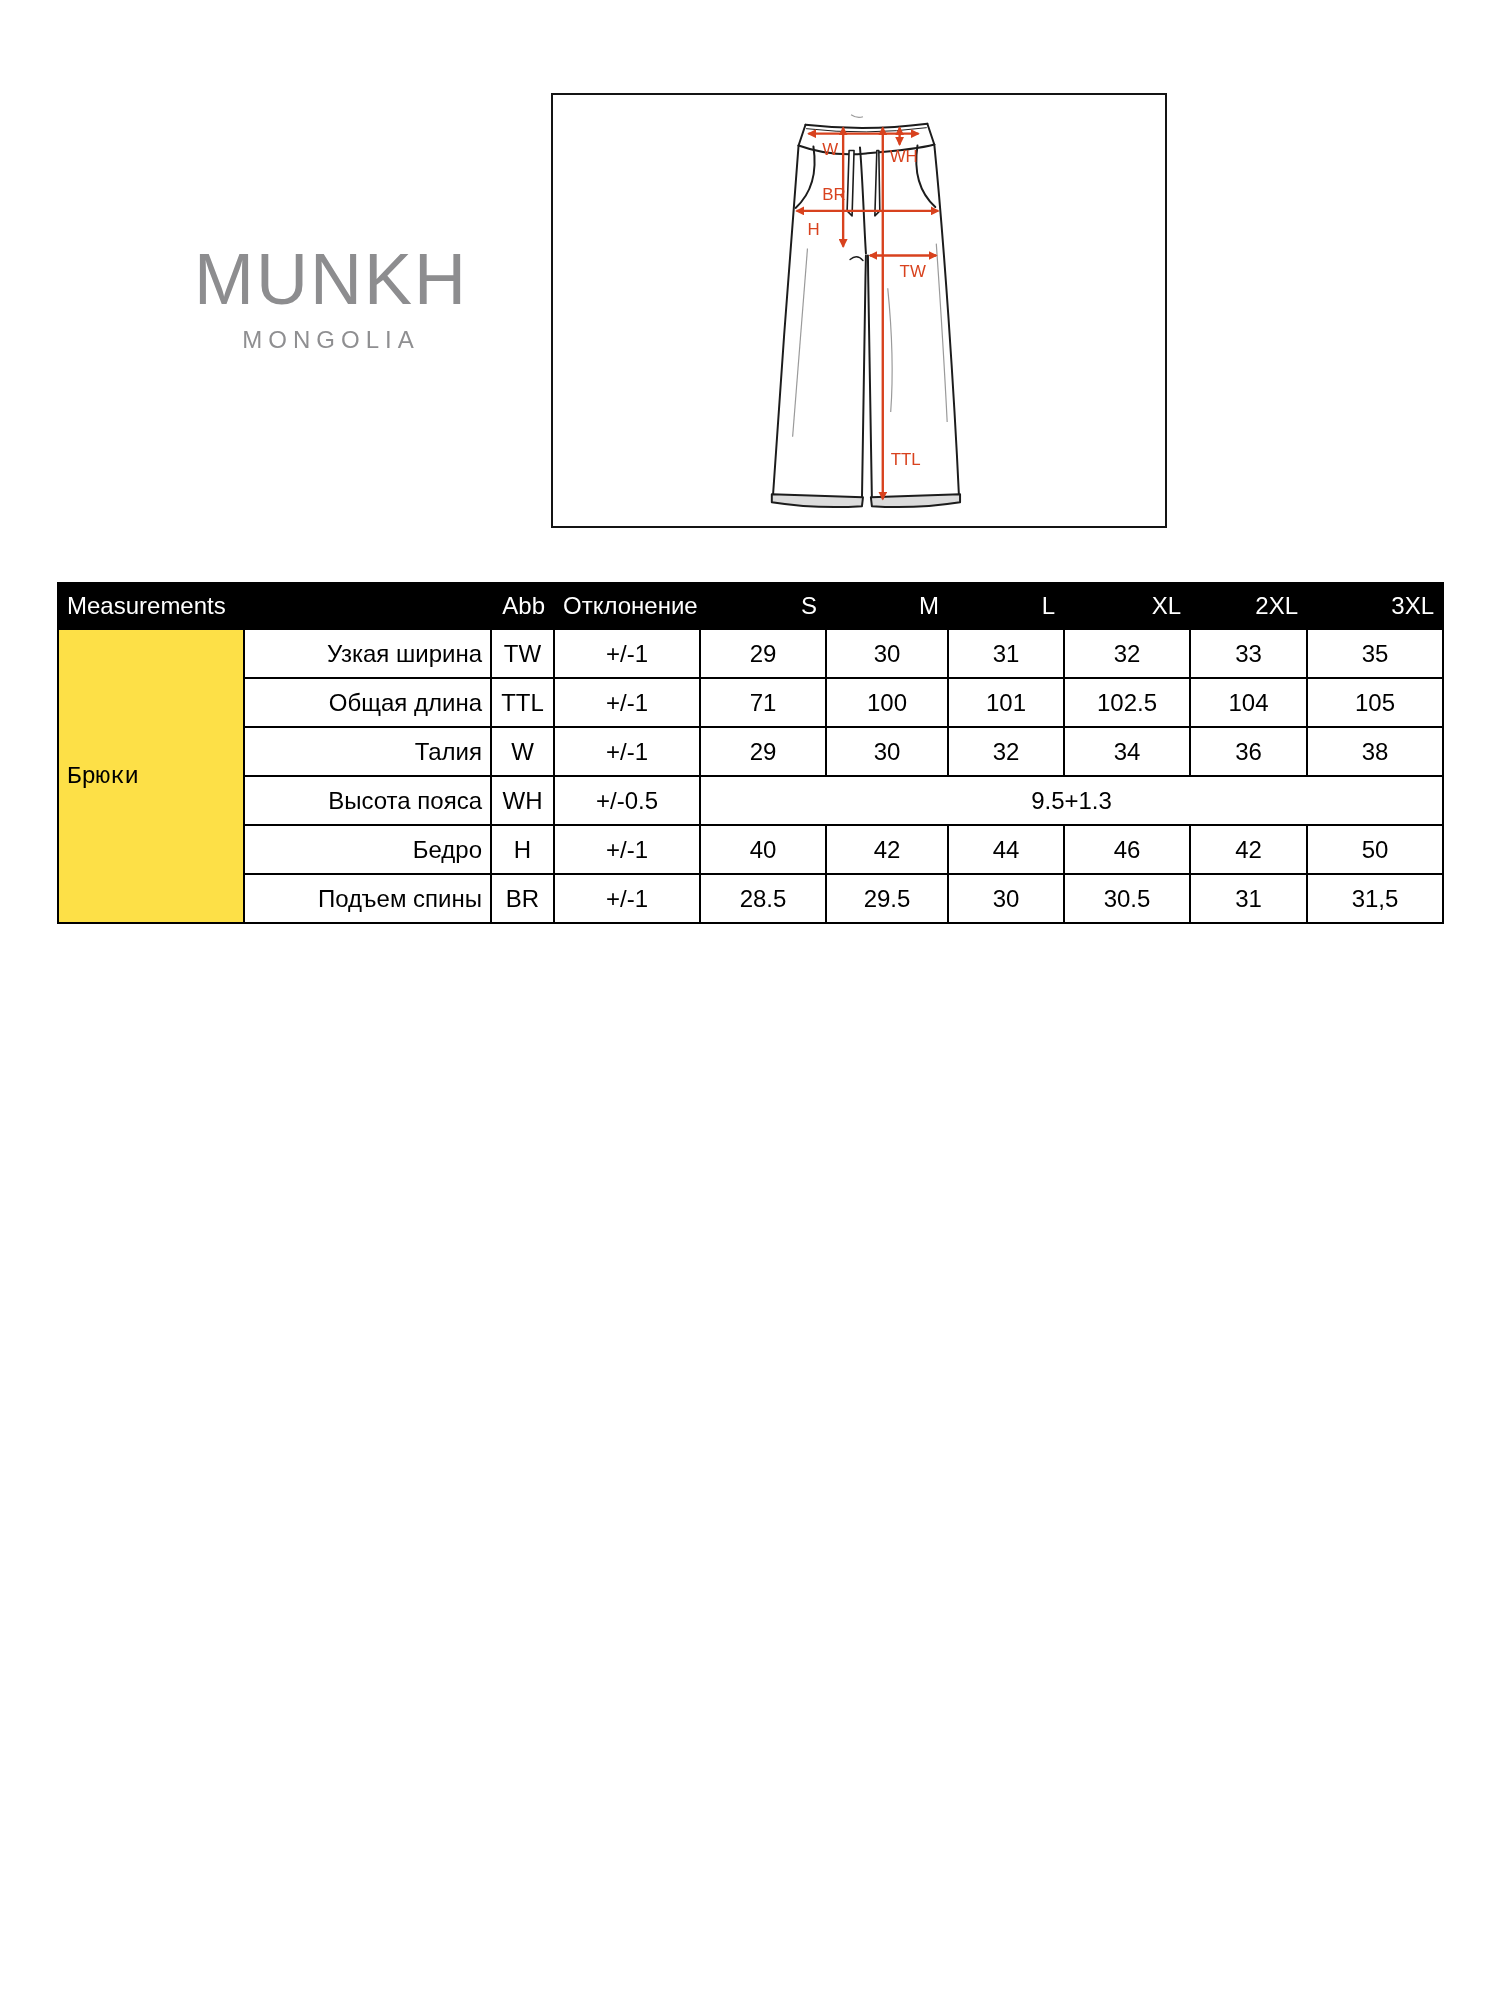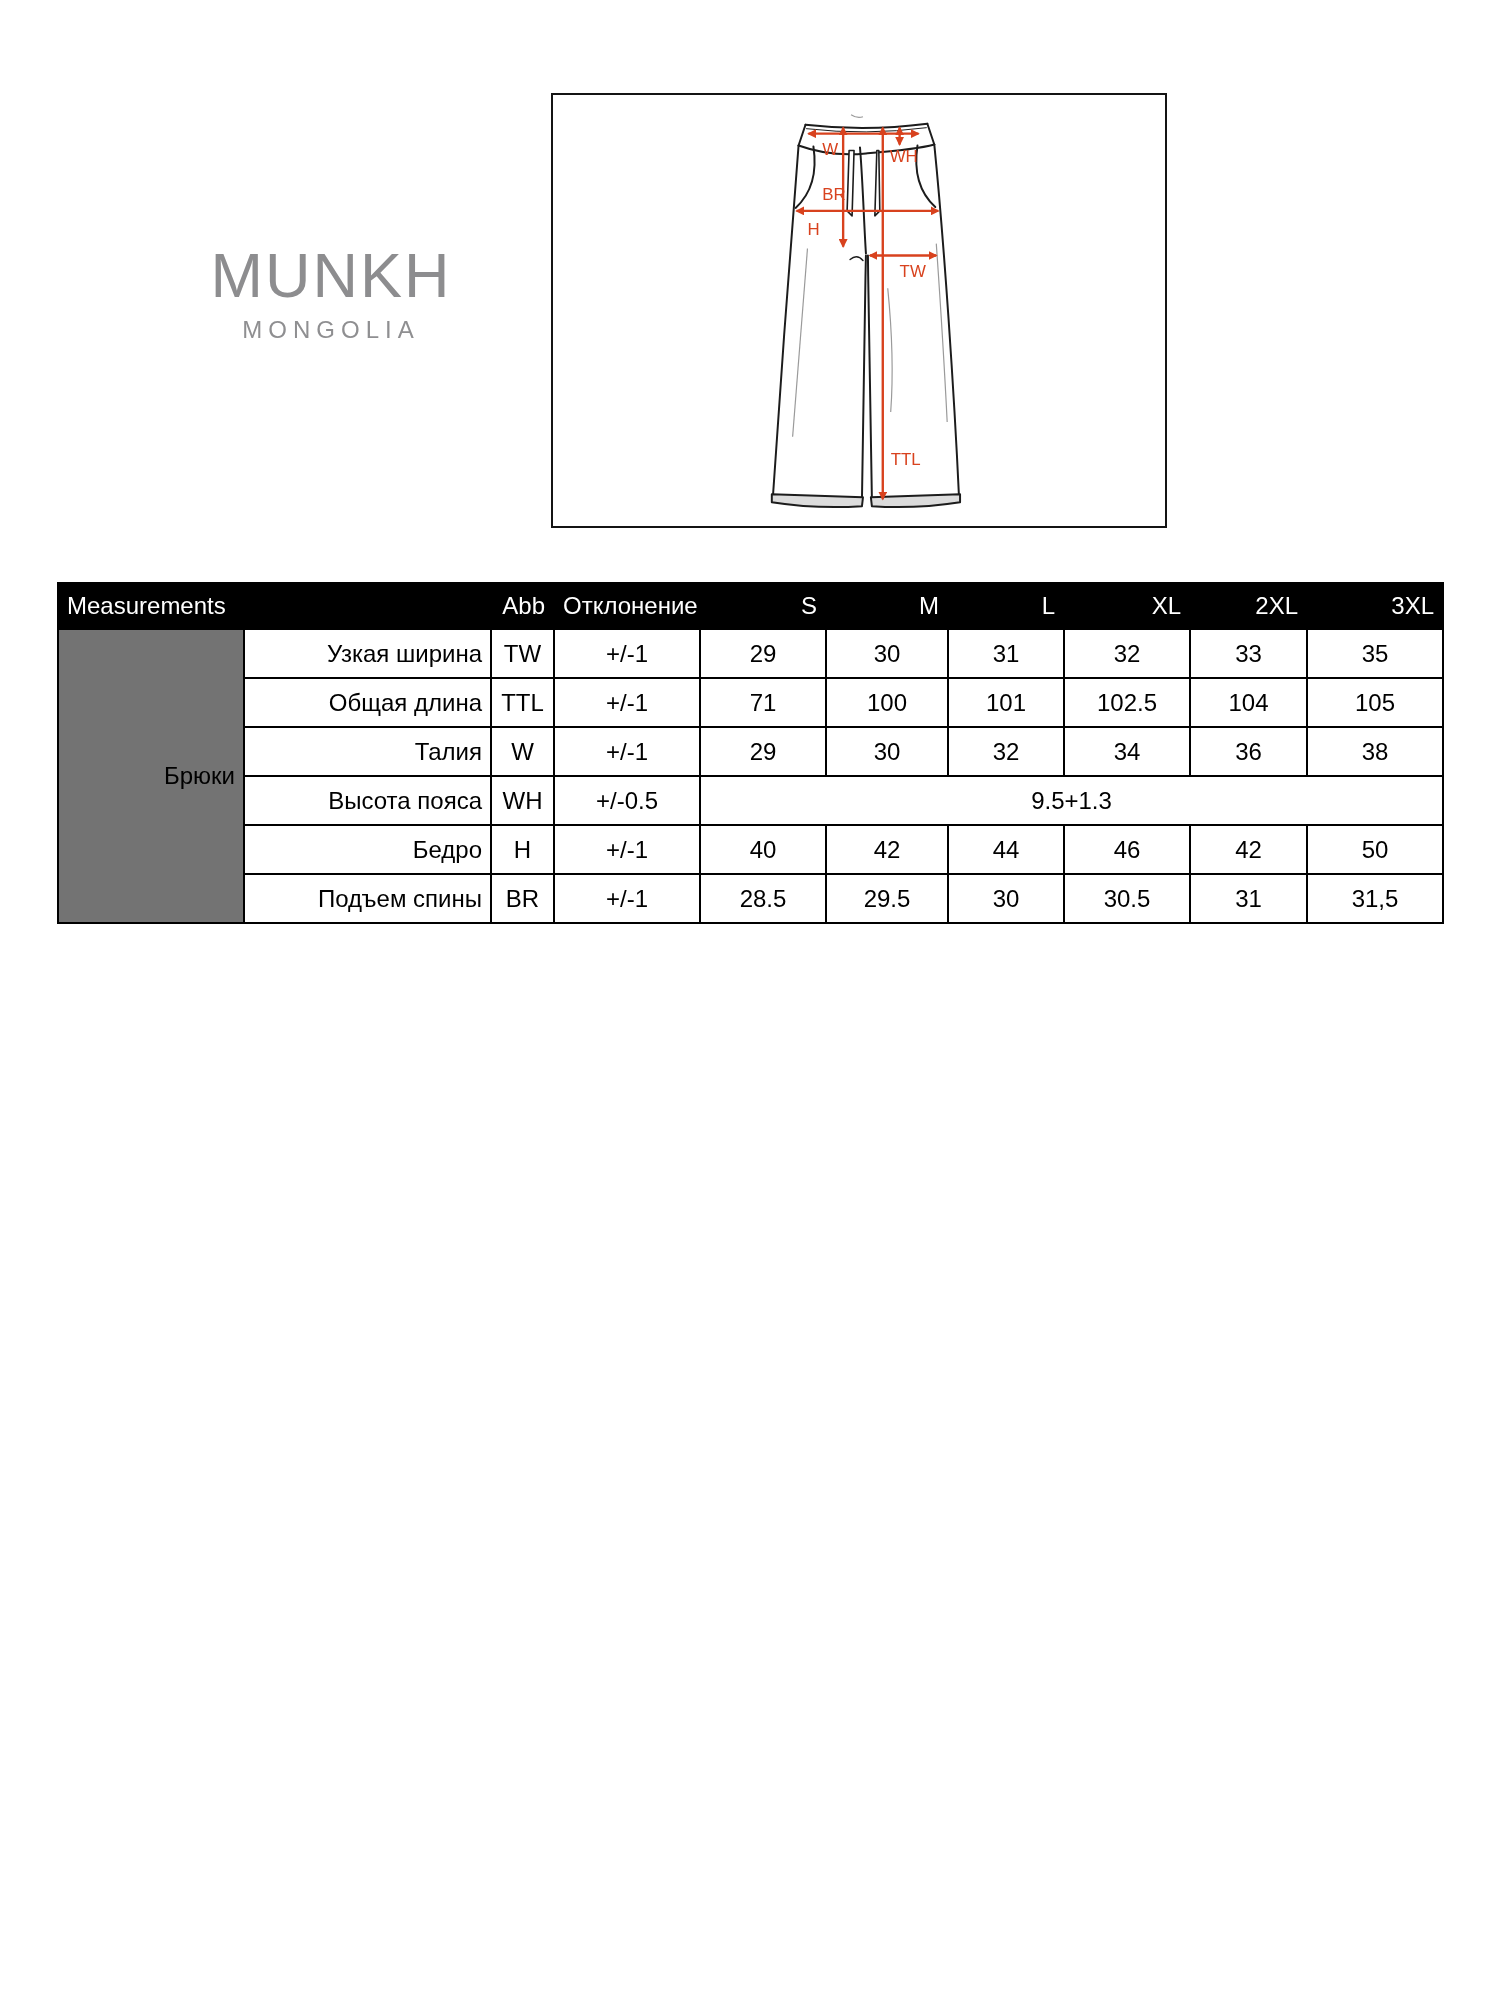--- a/index.html
+++ b/index.html
@@ -3,21 +3,21 @@
 <meta charset="utf-8">
 <style>
   html,body{margin:0;padding:0;}
   body{
     width:1500px;height:2000px;position:relative;background:#ffffff;
     font-family:"Liberation Sans", sans-serif;color:#000;
   }
   
   .brand-block{position:absolute;left:138px;top:242px;width:386px;text-align:center;}
   .brand-name{
-    font-size:63px;line-height:1.05;color:#8d8d8f;
+    font-size:72px;line-height:1.05;color:#8d8d8f;
     letter-spacing:2px;font-weight:400;white-space:nowrap;
   }
   .brand-sub{
     margin-top:8px;font-size:24px;color:#8f8f91;
     letter-spacing:6px;font-weight:400;white-space:nowrap;
   }
   
   .drawing-box{
     position:absolute;left:551px;top:93px;width:616px;height:435px;
     border:2px solid #141414;box-sizing:border-box;background:#fff;
@@ -30,21 +30,21 @@
     border-collapse:collapse;table-layout:fixed;
   }
   table.size-table th, table.size-table td{
     border:2px solid #000;font-size:24px;font-weight:400;
     padding:8px;overflow:hidden;white-space:nowrap;
   }
   table.size-table thead tr{height:43px;}
   table.size-table tbody tr{height:49px;}
   th.hdr{background:#000;color:#fff;text-align:right;border-color:#000;}
   th.hdr-measurements{text-align:left;padding-left:12px;}
-  td.group-cell{text-align:right;vertical-align:middle;background:#737373;}
+  td.group-cell{text-align:left;vertical-align:middle;background:#fde047;font-family:Liberation Mono, monospace;}
   td.name-cell{text-align:right;padding-left:7px;}
   td.center-cell{text-align:center;}
 </style>
 </head>
 <body>
 
 <div class="brand-block">
   <div class="brand-name">MUNKH</div>
   <div class="brand-sub">MONGOLIA</div>
 </div>

